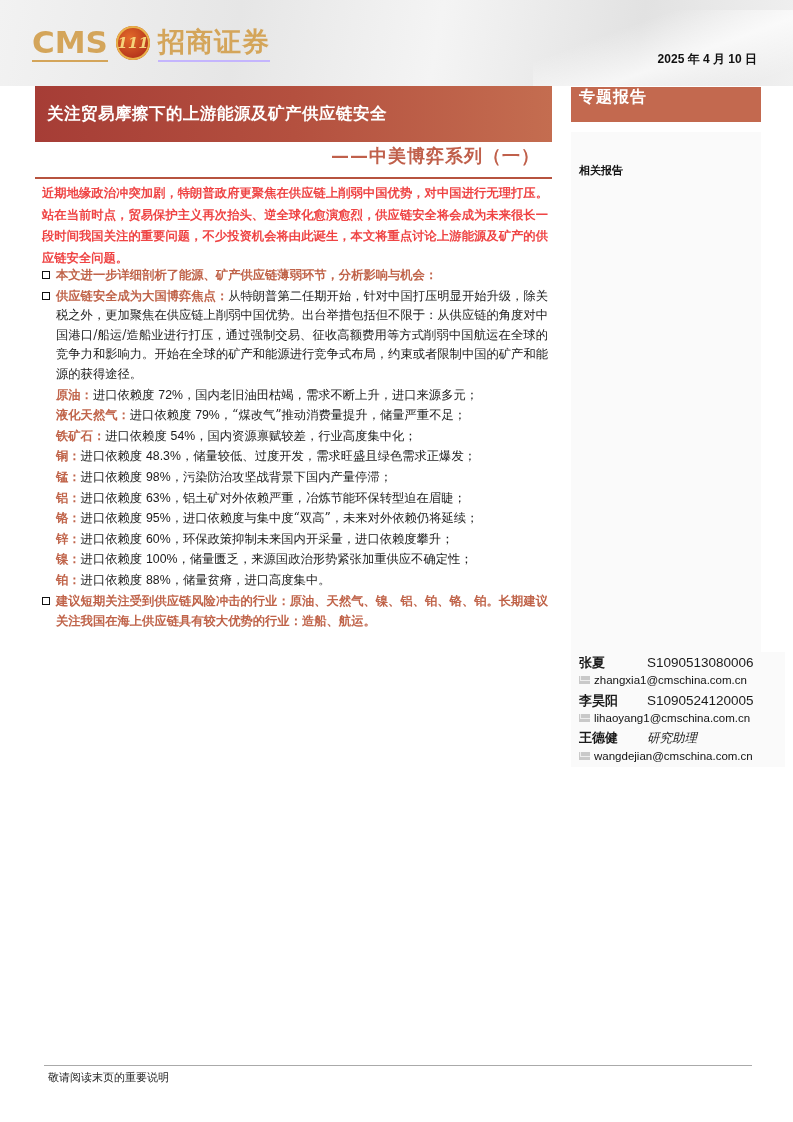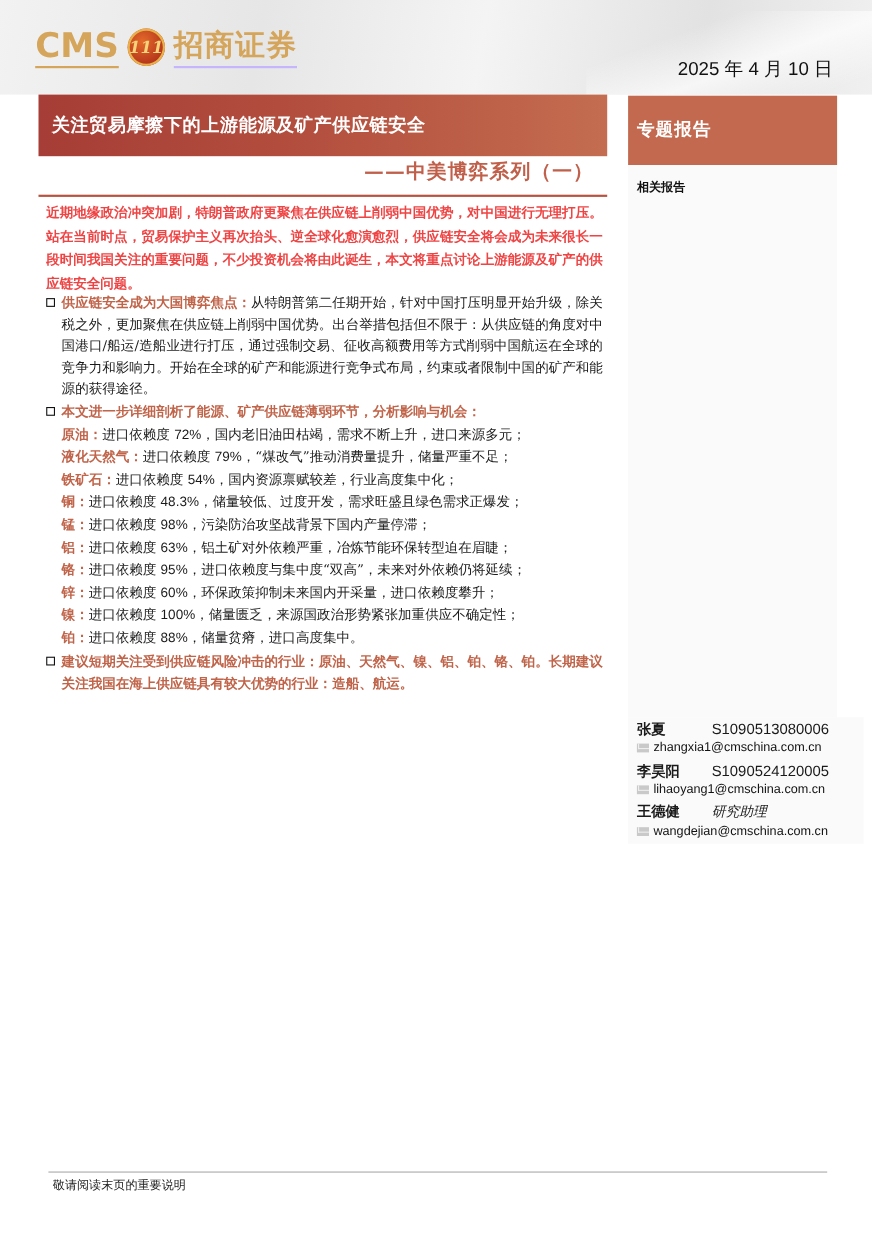--- a/index.html
+++ b/index.html
@@ -28,21 +28,21 @@
     margin: 0 8px 0 8px; display: flex; align-items: center; justify-content: center;
     color: #f5d37a; font-family: "DejaVu Serif", serif; font-weight: bold; font-style: italic; font-size: 15px;
     box-shadow: inset 0 0 0 2px #e8b24a;
   }
   .logo-cn {
     font-family: "DejaVu Serif", serif; font-weight: bold; font-size: 27px;
     color: #d4a55a; border-bottom: 2px solid #c4b5fd; line-height: 36px; letter-spacing: 1px;
   }
   .date {
     position: absolute; right: 36px; top: 51px; font-family: "Liberation Sans", sans-serif;
-    font-size: 17px; color: #111;
+    font-size: 12px; color: #111; font-weight: bold;
   }
   .title-bar {
     position: absolute; left: 35px; top: 86px; width: 517px; height: 56px;
     background: linear-gradient(90deg, #a63d36 0%, #b4503f 50%, #c46d50 100%);
     display: flex; align-items: center;
   }
   .title-text {
     margin-left: 12px; color: #ffffff; font-size: 16.5px; font-weight: bold; letter-spacing: 0.5px;
   }
   .subtitle {
@@ -58,22 +58,22 @@
   .bullet .sq {
     position: absolute; left: 0; top: 6px; width: 6px; height: 6px; border: 1px solid #111; background: #fff;
   }
   .lbl { color: #c0644a; font-weight: bold; }
   .num { font-family: "Liberation Sans", sans-serif; }
   .item-line { padding-left: 14px; }
   .sidebar {
     position: absolute; left: 571px; top: 132px; width: 190px; height: 520px; background: #fafafa;
   }
   .sidebar-head {
-    position: absolute; left: 571px; top: 87px; width: 190px; height: 63px;
-    background: #c3694f; display: flex; align-items: center;
+    position: absolute; left: 571px; top: 87px; width: 190px; height: 35px;
+    background: #c3694f; display: flex; align-items: flex-start;
   }
   .sidebar-head span { margin-left: 8px; color: #fff; font-size: 16px; font-weight: bold; letter-spacing: 1px; }
   .related { position: absolute; left: 579px; top: 163px; font-size: 11px; font-weight: bold; color: #111; }
   .authors {
     position: absolute; left: 571px; top: 652px; width: 214px; height: 115px; background: #fafafa;
     font-size: 12.5px;
   }
   .author-row { position: absolute; left: 8px; display: flex; align-items: baseline; }
   .author-name { font-weight: bold; width: 68px; font-size: 13px; }
   .author-id { font-family: "Liberation Sans", sans-serif; font-size: 13.5px; }
@@ -104,25 +104,25 @@
   <span class="title-text">关注贸易摩擦下的上游能源及矿产供应链安全</span>
 </div>
 <div class="subtitle">——中美博弈系列（一）</div>
 <div class="rule-top"></div>
 
 <div class="summary">近期地缘政治冲突加剧，特朗普政府更聚焦在供应链上削弱中国优势，对中国进行无理打压。站在当前时点，贸易保护主义再次抬头、逆全球化愈演愈烈，供应链安全将会成为未来很长一段时间我国关注的重要问题，不少投资机会将由此诞生，本文将重点讨论上游能源及矿产的供应链安全问题。</div>
 
 <div class="bullets">
   <div class="bullet">
     <span class="sq"></span>
-    <span class="lbl">供应链安全成为大国博弈焦点：</span><span>从特朗普第二任期开始，针对中国打压明显开始升级，除关税之外，更加聚焦在供应链上削弱中国优势。出台举措包括但不限于：从供应链的角度对中国港口/船运/造船业进行打压，通过强制交易、征收高额费用等方式削弱中国航运在全球的竞争力和影响力。开始在全球的矿产和能源进行竞争式布局，约束或者限制中国的矿产和能源的获得途径。</span>
+    <span class="lbl">本文进一步详细剖析了能源、矿产供应链薄弱环节，分析影响与机会：</span>
   </div>
   <div class="bullet">
     <span class="sq"></span>
-    <span class="lbl">本文进一步详细剖析了能源、矿产供应链薄弱环节，分析影响与机会：</span>
+    <span class="lbl">供应链安全成为大国博弈焦点：</span><span>从特朗普第二任期开始，针对中国打压明显开始升级，除关税之外，更加聚焦在供应链上削弱中国优势。出台举措包括但不限于：从供应链的角度对中国港口/船运/造船业进行打压，通过强制交易、征收高额费用等方式削弱中国航运在全球的竞争力和影响力。开始在全球的矿产和能源进行竞争式布局，约束或者限制中国的矿产和能源的获得途径。</span>
   </div>
   <div class="item-line"><span class="lbl">原油：</span><span>进口依赖度 </span><span class="num">72%</span><span>，国内老旧油田枯竭，需求不断上升，进口来源多元；</span></div>
   <div class="item-line"><span class="lbl">液化天然气：</span><span>进口依赖度 </span><span class="num">79%</span><span>，“煤改气”推动消费量提升，储量严重不足；</span></div>
   <div class="item-line"><span class="lbl">铁矿石：</span><span>进口依赖度 </span><span class="num">54%</span><span>，国内资源禀赋较差，行业高度集中化；</span></div>
   <div class="item-line"><span class="lbl">铜：</span><span>进口依赖度 </span><span class="num">48.3%</span><span>，储量较低、过度开发，需求旺盛且绿色需求正爆发；</span></div>
   <div class="item-line"><span class="lbl">锰：</span><span>进口依赖度 </span><span class="num">98%</span><span>，污染防治攻坚战背景下国内产量停滞；</span></div>
   <div class="item-line"><span class="lbl">铝：</span><span>进口依赖度 </span><span class="num">63%</span><span>，铝土矿对外依赖严重，冶炼节能环保转型迫在眉睫；</span></div>
   <div class="item-line"><span class="lbl">铬：</span><span>进口依赖度 </span><span class="num">95%</span><span>，进口依赖度与集中度“双高”，未来对外依赖仍将延续；</span></div>
   <div class="item-line"><span class="lbl">锌：</span><span>进口依赖度 </span><span class="num">60%</span><span>，环保政策抑制未来国内开采量，进口依赖度攀升；</span></div>
   <div class="item-line"><span class="lbl">镍：</span><span>进口依赖度 </span><span class="num">100%</span><span>，储量匮乏，来源国政治形势紧张加重供应不确定性；</span></div>

